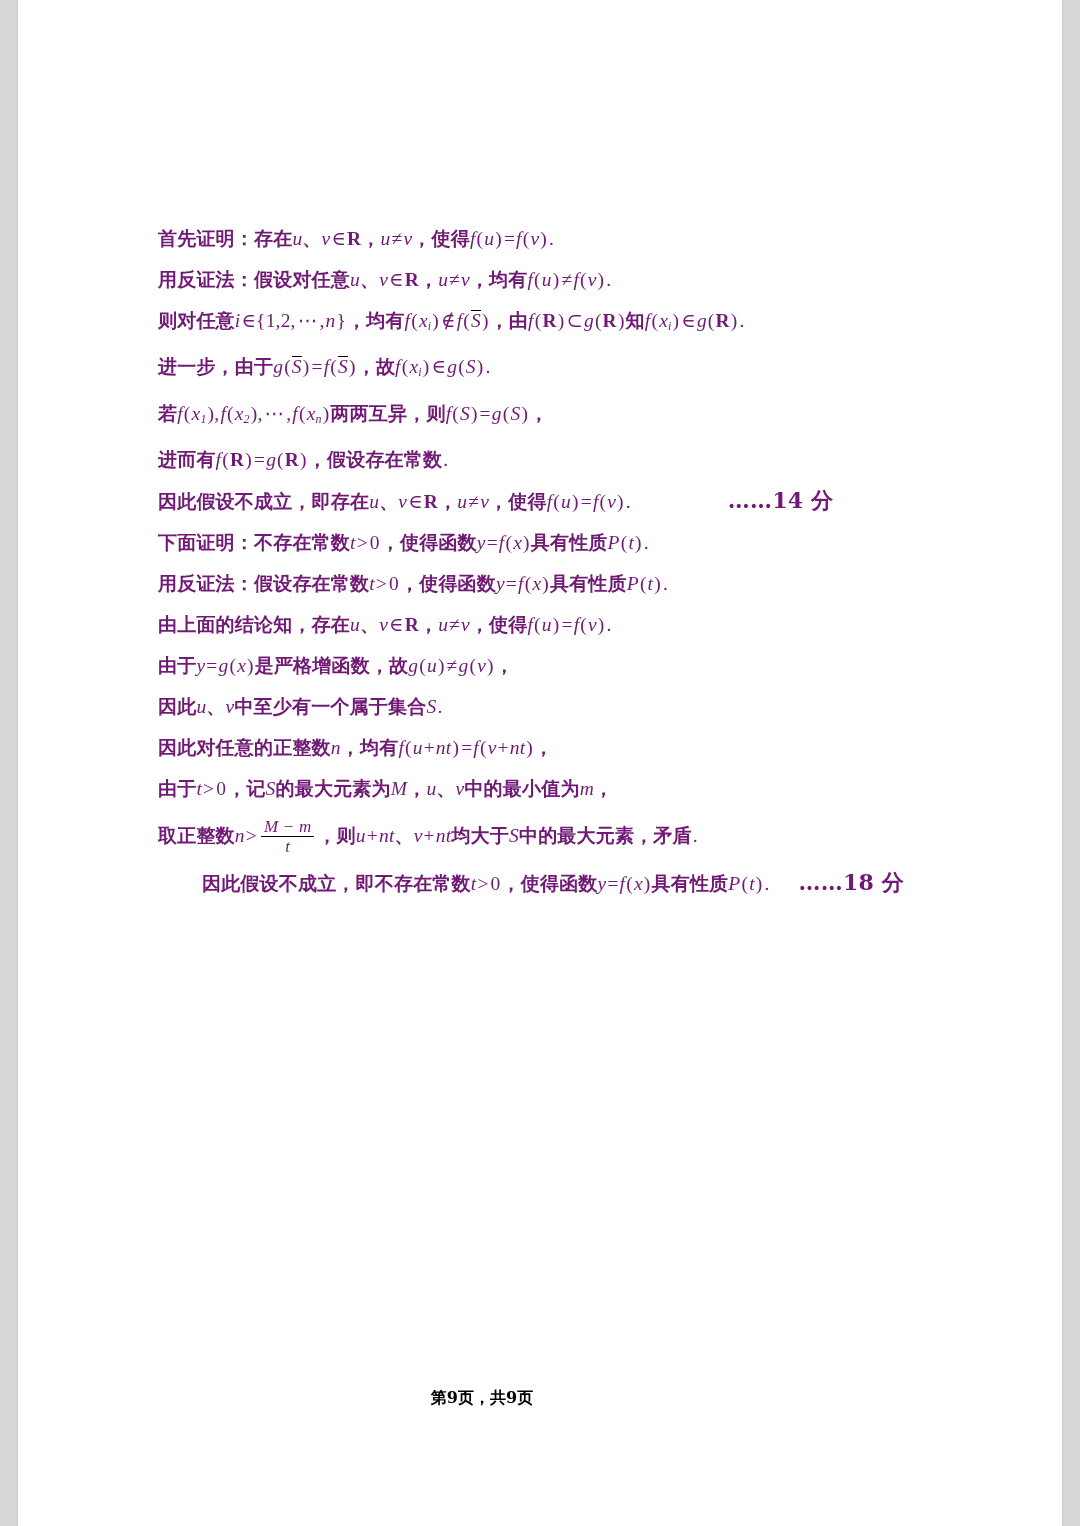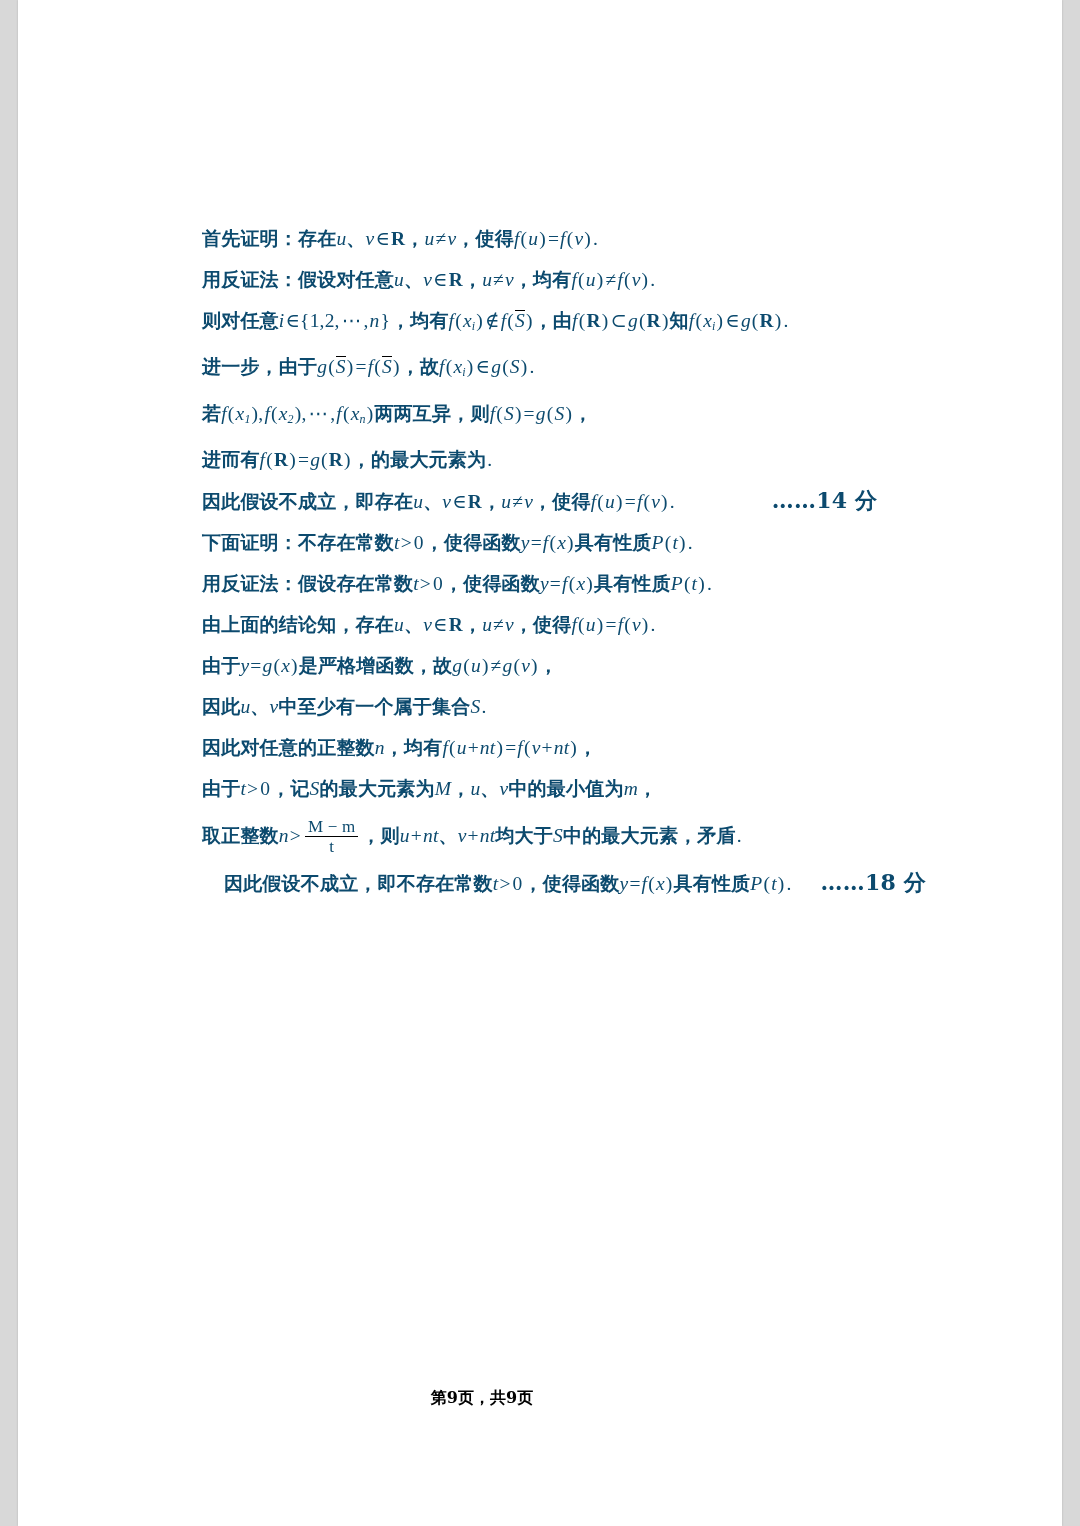--- a/index.html
+++ b/index.html
@@ -24,24 +24,23 @@
   }
   .content {
     position: absolute;
     left: 140px;
     top: 218px;
     width: 790px;
   }
   .line {
     font-size: 19.5px;
     line-height: 40px;
-    color: #0c4a6e;
+    color: #701a75;
     white-space: nowrap;
     letter-spacing: 0.2px;
-    margin-left: 44px;
   }
   .line.wrap {
     white-space: normal;
     text-align: center;
   }
   
   .cn {
     font-family: "DejaVu Serif", "Liberation Serif", serif;
     font-weight: bold;
     font-size: 19px;
@@ -82,20 +81,21 @@
     font-weight: bold;
     font-size: 22px;
   }
   .score.tight {
     margin-left: 28px;
   }
   .frac {
     display: inline-block;
     vertical-align: middle;
     text-align: center;
+    font-style: italic;
     font-size: 17px;
     line-height: 1.12;
     margin: 0 3px;
     position: relative;
     top: -1px;
   }
   .frac .num {
     display: block;
     padding: 0 3px;
   }
@@ -141,21 +141,21 @@
     <div class="line">
       <span class="cn">进一步，由于</span><i class="v">g</i><span class="op">(</span><span class="ovl"><i class="v">S</i></span><span class="op">)</span><span class="op">=</span><i class="v">f</i><span class="op">(</span><span class="ovl"><i class="v">S</i></span><span class="op">)</span><span class="cn">，故</span><i class="v">f</i><span class="op">(</span><i class="v">x<sub>i</sub></i><span class="op">)</span><span class="op">∈</span><i class="v">g</i><span class="op">(</span><i class="v">S</i><span class="op">)</span><span class="op">.</span>
     </div>
 
 
     <div class="line">
       <span class="cn">若</span><i class="v">f</i><span class="op">(</span><i class="v">x<sub>1</sub></i><span class="op">),</span><i class="v">f</i><span class="op">(</span><i class="v">x<sub>2</sub></i><span class="op">),</span><span class="op">⋯</span><span class="op">,</span><i class="v">f</i><span class="op">(</span><i class="v">x<sub>n</sub></i><span class="op">)</span><span class="cn">两两互异，则</span><i class="v">f</i><span class="op">(</span><i class="v">S</i><span class="op">)</span><span class="op">=</span><i class="v">g</i><span class="op">(</span><i class="v">S</i><span class="op">)</span><span class="cn">，</span>
     </div>
 
     <div class="line">
-      <span class="cn">进而有</span><i class="v">f</i><span class="op">(</span><span class="rm">R</span><span class="op">)</span><span class="op">=</span><i class="v">g</i><span class="op">(</span><span class="rm">R</span><span class="op">)</span><span class="cn">，的最大元素为</span><span class="op">.</span>
+      <span class="cn">进而有</span><i class="v">f</i><span class="op">(</span><span class="rm">R</span><span class="op">)</span><span class="op">=</span><i class="v">g</i><span class="op">(</span><span class="rm">R</span><span class="op">)</span><span class="cn">，假设存在常数</span><span class="op">.</span>
     </div>
 
     <div class="line">
       <span class="cn">因此假设不成立，即存在</span><i class="v">u</i><span class="cn">、</span><i class="v">v</i><span class="op">∈</span><span class="rm">R</span><span class="cn">，</span><i class="v">u</i><span class="op">≠</span><i class="v">v</i><span class="cn">，使得</span><i class="v">f</i><span class="op">(</span><i class="v">u</i><span class="op">)</span><span class="op">=</span><i class="v">f</i><span class="op">(</span><i class="v">v</i><span class="op">)</span><span class="op">.</span><span class="score">……14 分</span>
     </div>
 
     <div class="line">
       <span class="cn">下面证明：不存在常数</span><i class="v">t</i><span class="op">&gt;</span><span class="op">0</span><span class="cn">，使得函数</span><i class="v">y</i><span class="op">=</span><i class="v">f</i><span class="op">(</span><i class="v">x</i><span class="op">)</span><span class="cn">具有性质</span><i class="v">P</i><span class="op">(</span><i class="v">t</i><span class="op">)</span><span class="op">.</span>
     </div>
 

